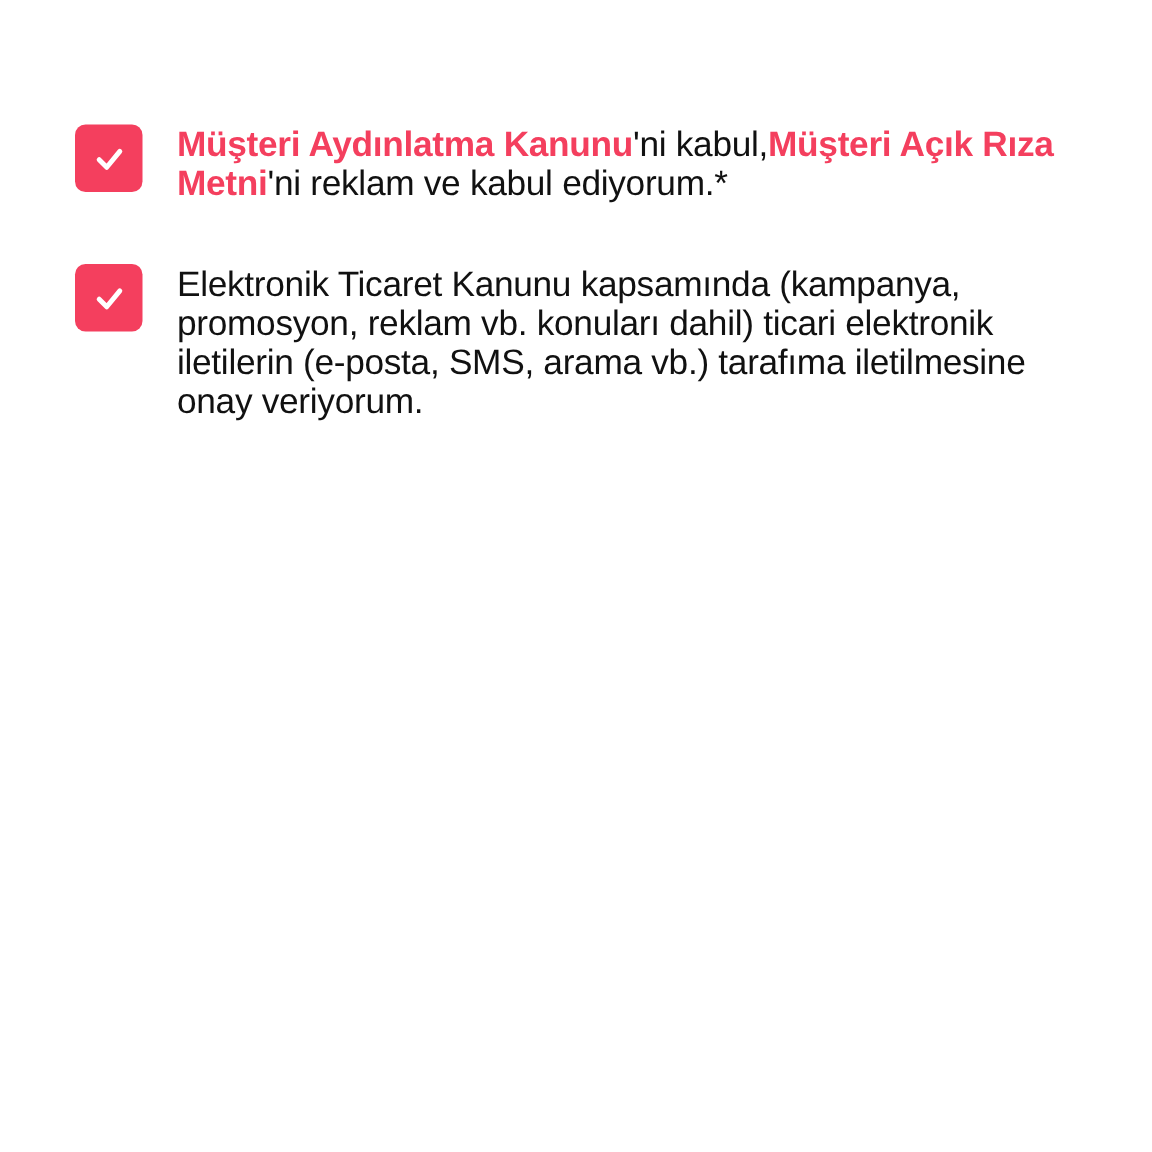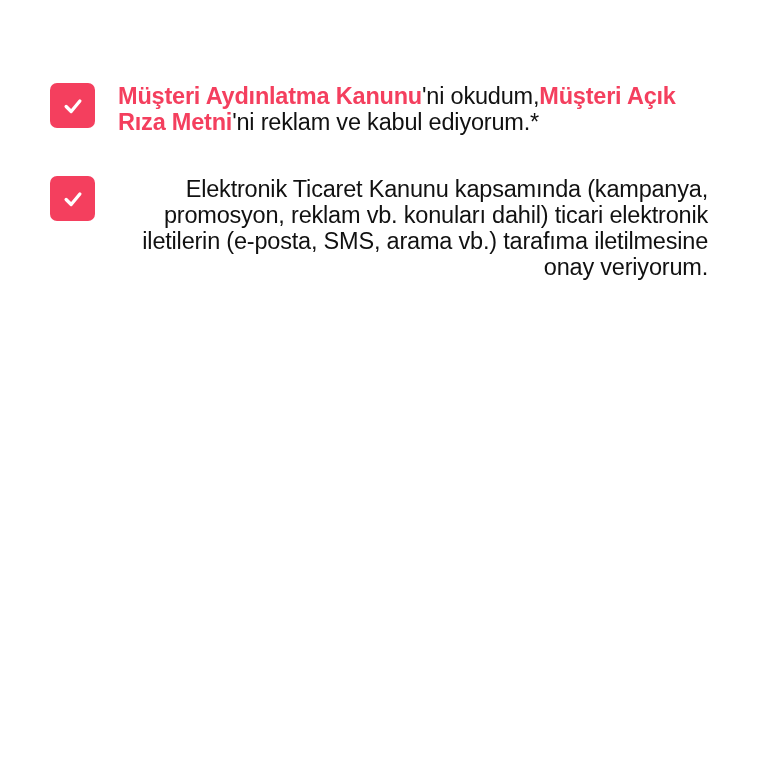--- a/index.html
+++ b/index.html
@@ -6,33 +6,33 @@
   body { width: 768px; height: 768px; position: relative; overflow: hidden;
          font-family: "Liberation Sans", "DejaVu Sans", sans-serif; color: #111111; }
   .consent-row { position: absolute; left: 50px; display: flex; align-items: flex-start; }
   .checkbox { width: 45px; height: 45px; border-radius: 7px; background: #F43F5E;
               display: flex; align-items: center; justify-content: center; flex: none; cursor: pointer; }
   .checkbox svg { width: 22px; height: 22px; }
   .text { margin-left: 23px; font-size: 23.5px; line-height: 26px; width: 590px; letter-spacing: -0.2px; }
   .link { color: #F43F5E; font-weight: bold; cursor: pointer; text-decoration: none; }
   #row1 { top: 83px; }
   #row1 .text { margin-top: 0px; }
-  #row2 { top: 176px; text-align: right; }
+  #row2 { top: 176px; }
   #row2 .text { margin-top: 0px; }
 </style>
 </head>
 <body>
 
 <div class="consent-row" id="row1">
   <div class="checkbox">
     <svg viewBox="0 0 24 24">
         <path d="M4.5 12.5 L10 18 L19.5 6.5" fill="none" stroke="#ffffff" stroke-width="3.6" stroke-linecap="round" stroke-linejoin="round"></path>
       </svg>
   </div>
-  <div class="text"><a class="link">Müşteri Aydınlatma Kanunu</a><span>'ni okudum,</span><a class="link">Müşteri Açık Rıza Metni</a><span>'ni reklam ve kabul ediyorum.*</span></div>
+  <div class="text"><a class="link">Müşteri Aydınlatma Kanunu</a><span>'ni kabul,</span><a class="link">Müşteri Açık Rıza Metni</a><span>'ni reklam ve kabul ediyorum.*</span></div>
 </div>
 
 <div class="consent-row" id="row2">
   <div class="checkbox">
     <svg viewBox="0 0 24 24">
         <path d="M4.5 12.5 L10 18 L19.5 6.5" fill="none" stroke="#ffffff" stroke-width="3.6" stroke-linecap="round" stroke-linejoin="round"></path>
       </svg>
   </div>
   <div class="text">Elektronik Ticaret Kanunu kapsamında (kampanya, promosyon, reklam vb. konuları dahil) ticari elektronik iletilerin (e-posta, SMS, arama vb.) tarafıma iletilmesine onay veriyorum.</div>
 </div>

